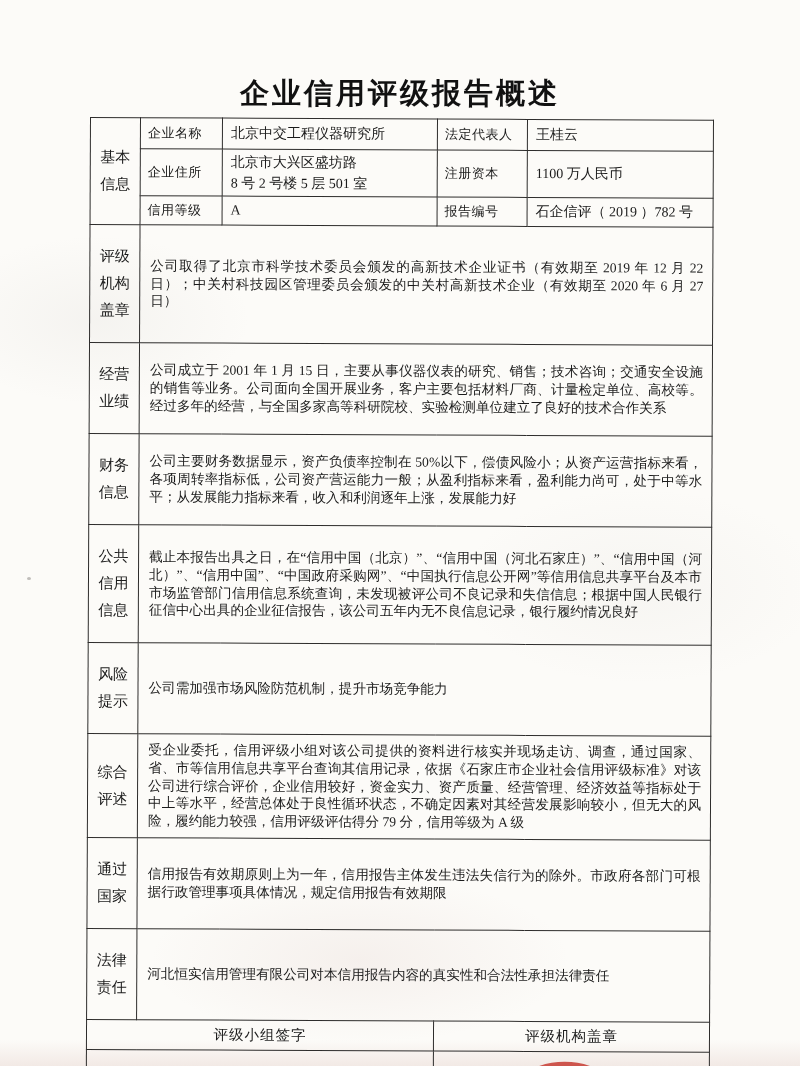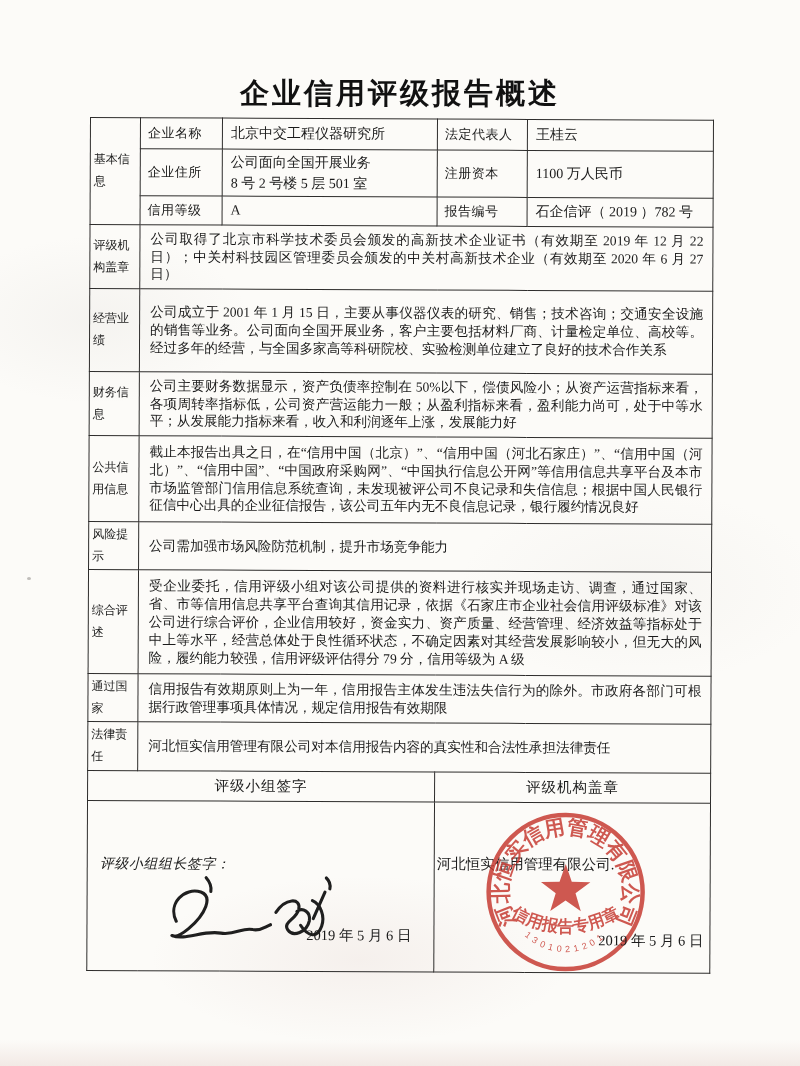--- a/index.html
+++ b/index.html
@@ -21,21 +21,21 @@
     position:absolute; top:74px; left:0; width:100%; text-align:center;
     font-family:"Liberation Sans","DejaVu Sans",sans-serif;
     font-weight:bold; font-size:29px; letter-spacing:3px; color:#111;
   }
   table.main {
     position:absolute; left:90px; top:117px; width:623px;
     border-collapse:collapse; table-layout:fixed;
     transform:rotate(0.25deg); transform-origin:0 0;
   }
   table.main td { border:1.6px solid #2e2d2c; vertical-align:middle; }
-  .lbl  { font-size:12px; line-height:1.8; padding:2px 3px; }
+  .lbl  { text-align:center; font-size:15px; line-height:1.8; padding:18px 3px; }
   .fld  { font-size:13px; padding:2px 7px; letter-spacing:0.5px; }
   .val  { font-size:14px; padding:2px 8px; }
   .val2 { line-height:1.5; }
   .sec  { font-size:13.6px; line-height:1.32; padding:3px 9px 3px 10px; text-align:justify; }
   .cen  { text-align:center; font-size:14.5px; letter-spacing:1px; }
   .bottom-cell { position:relative; vertical-align:top; }
   .sign-label { position:absolute; top:54px; left:12px; font-size:14px; letter-spacing:0.5px;font-style:italic; }
   .sign-svg   { position:absolute; top:58px; left:62px; }
   .sign-date  { position:absolute; bottom:26px; right:22px; font-size:14.5px; }
   .company-name { position:absolute; top:52px; left:2px; font-size:14.5px; white-space:nowrap; }
@@ -63,21 +63,21 @@
         <tr style="height:31px">
       <td rowspan="3" class="lbl">基本信息</td>
       <td class="fld">企业名称</td>
       <td class="val">北京中交工程仪器研究所</td>
       <td class="fld">法定代表人</td>
       <td class="val">王桂云</td>
     </tr>
     <tr style="height:45px">
       <td class="fld">企业住所</td>
       <td class="val val2">
-        <div>公司面向全国开展业务</div>
+        <div>北京市大兴区盛坊路</div>
         <div>8 号 2 号楼 5 层 501 室</div>
       </td>
       <td class="fld">注册资本</td>
       <td class="val">1100 万人民币</td>
     </tr>
     <tr style="height:29px">
       <td class="fld">信用等级</td>
       <td class="val">A</td>
       <td class="fld">报告编号</td>
       <td class="val">石企信评（ 2019 ）782 号</td>

